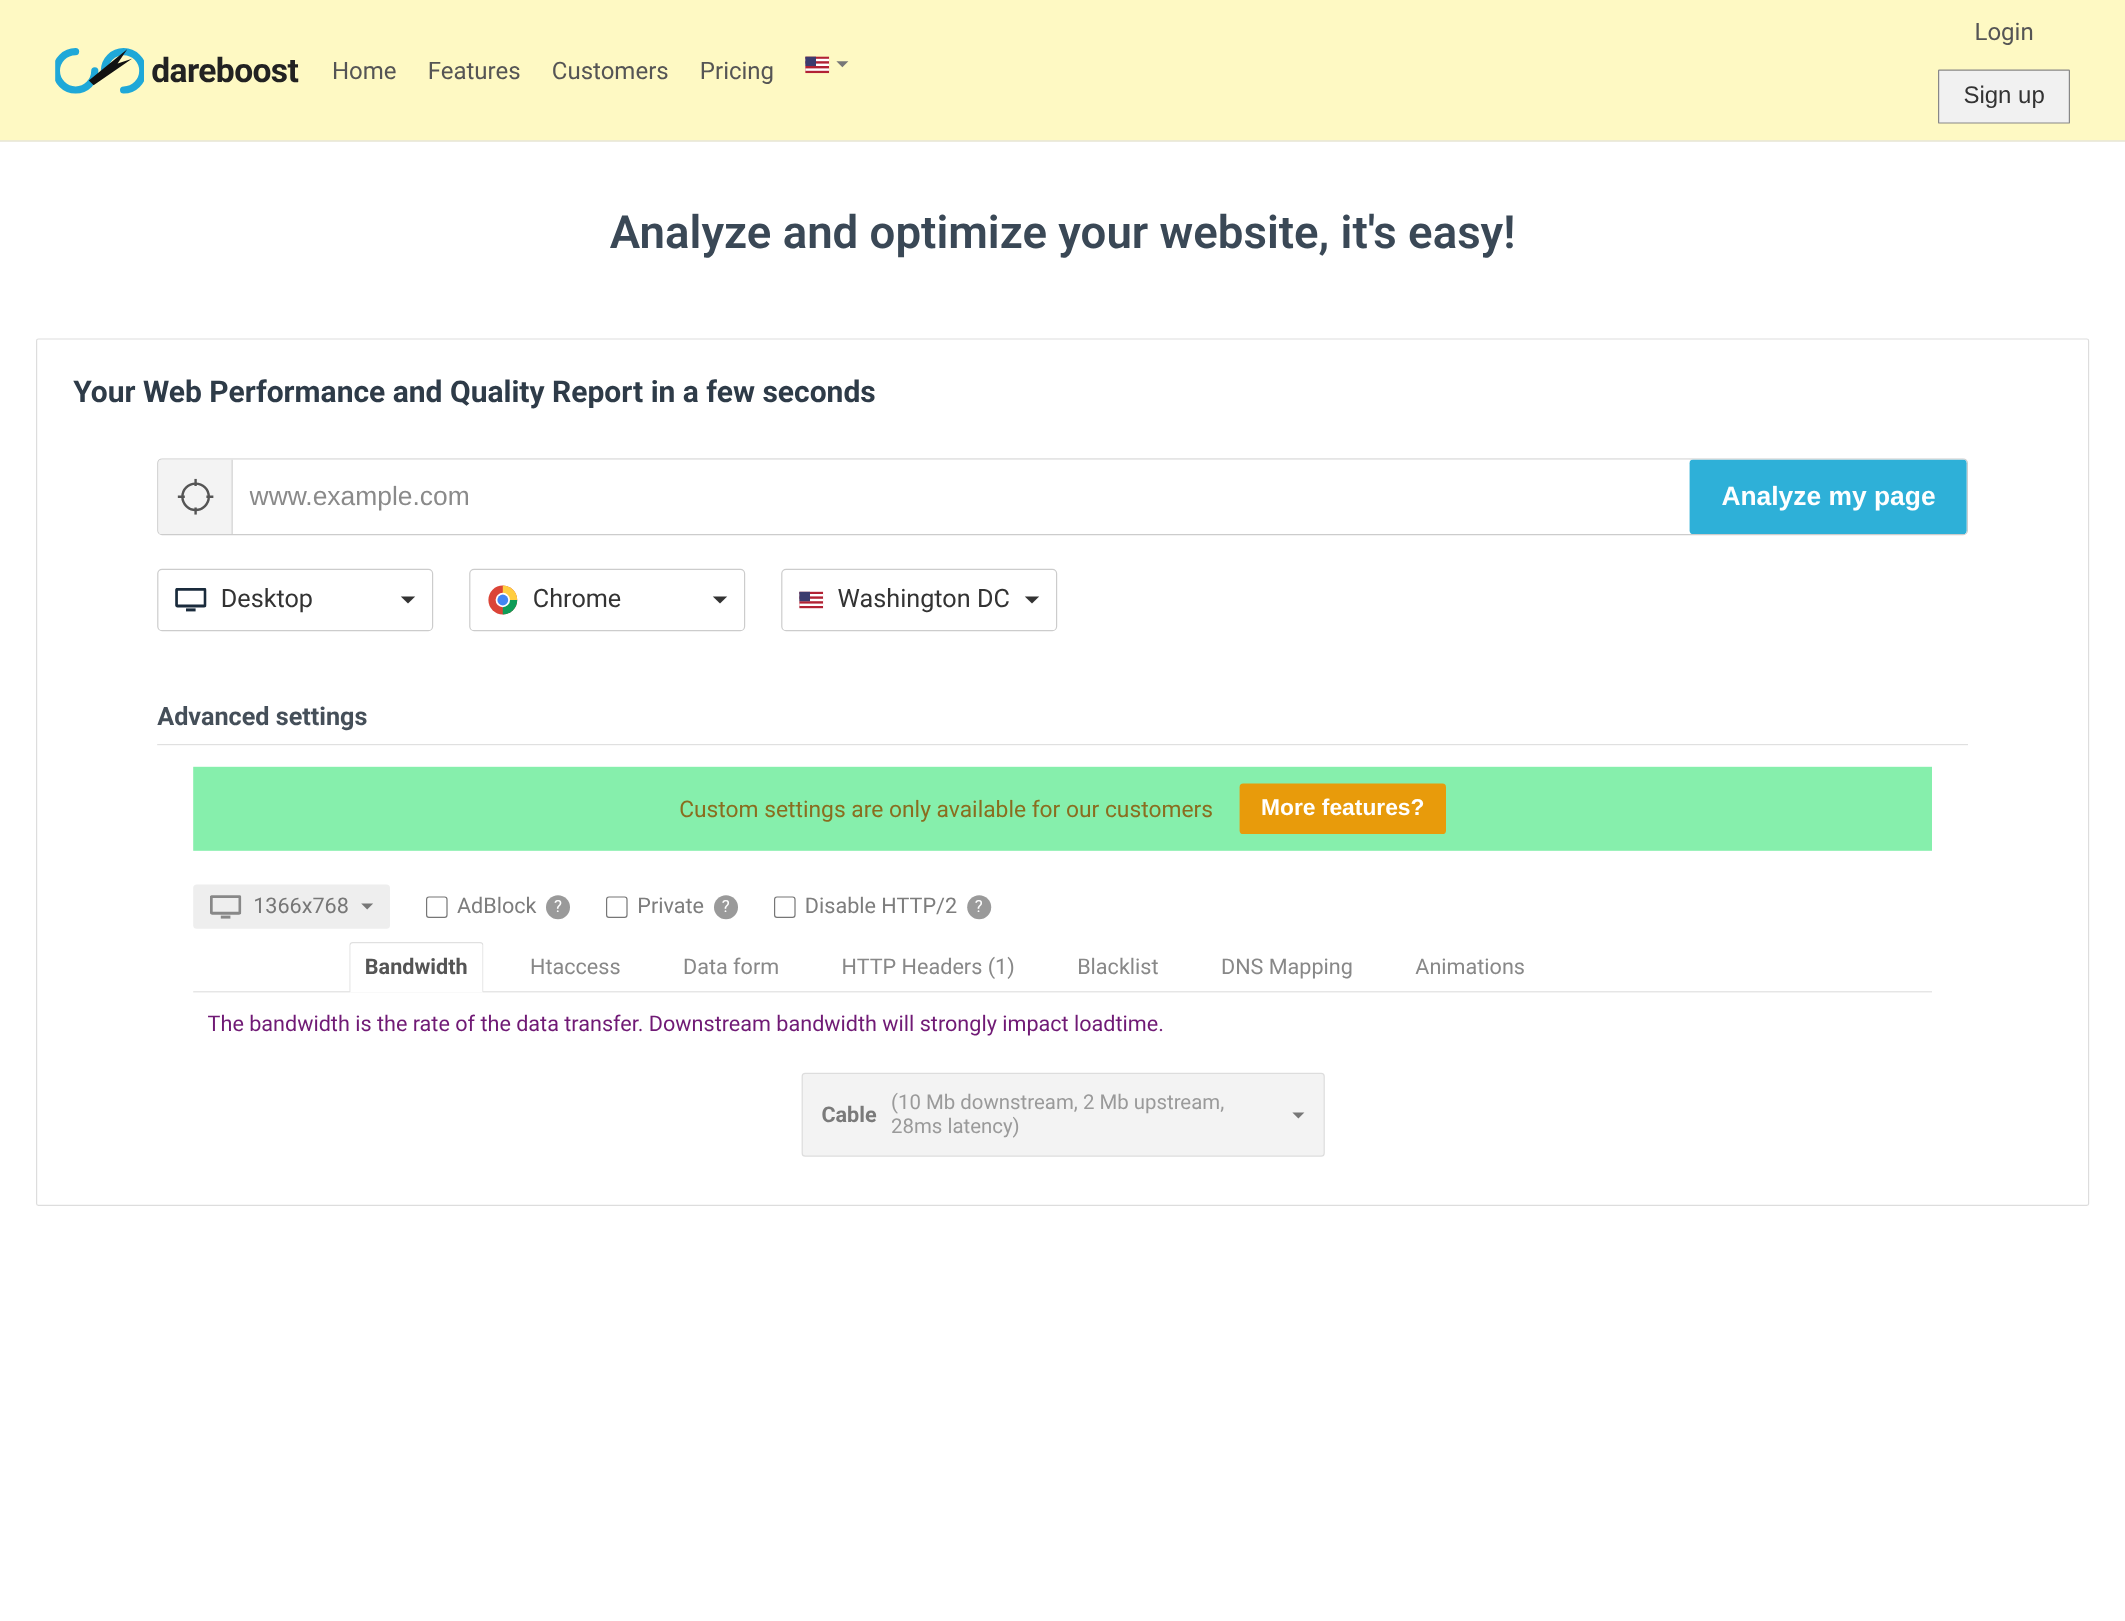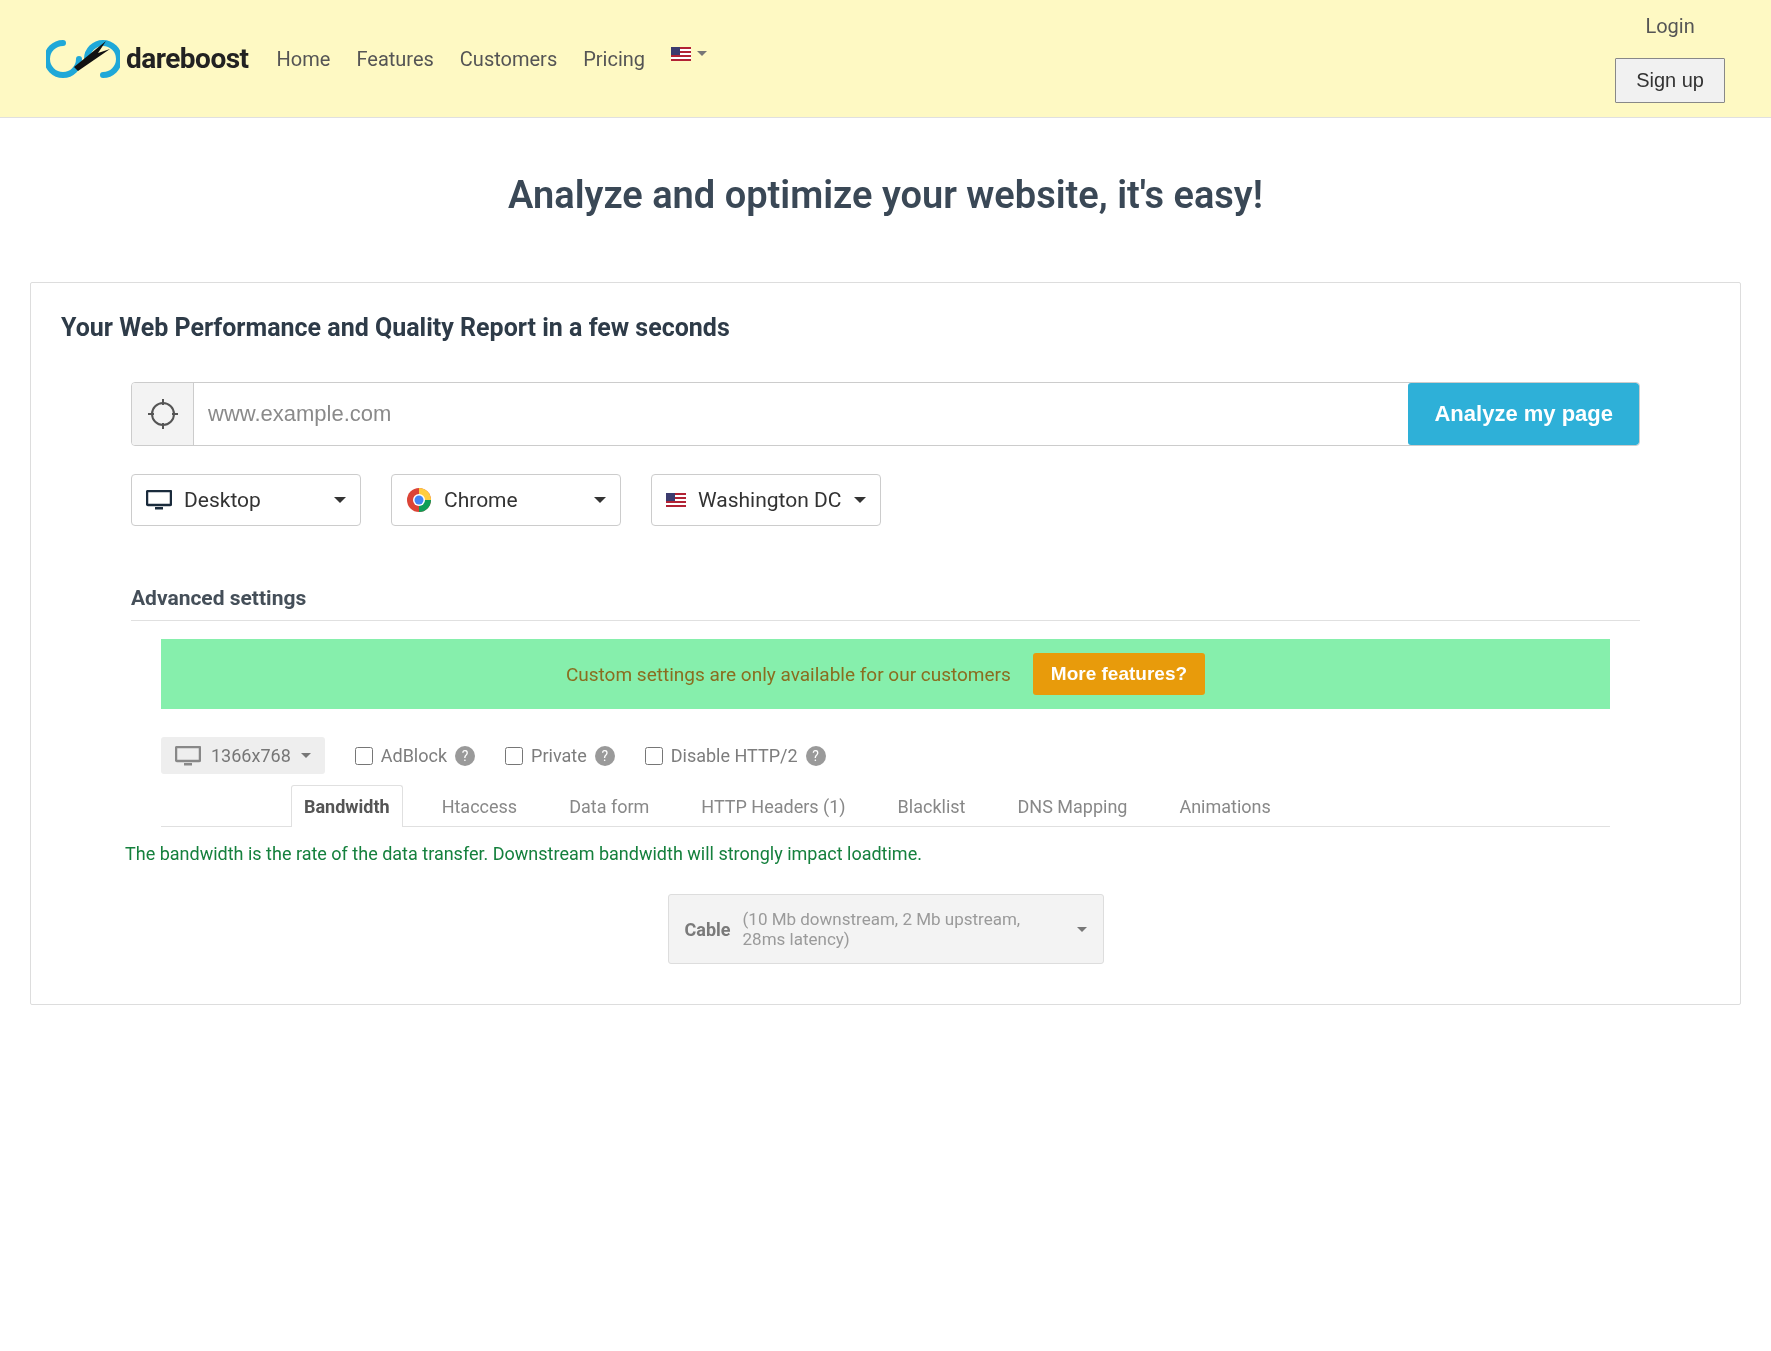--- a/index.html
+++ b/index.html
@@ -44,21 +44,21 @@
 .tools-row { display:flex; align-items:center; gap:30px; margin: 0 100px 10px; }
 .res-chip { background:#eee; border-radius:3px; padding:8px 14px; display:flex; align-items:center; gap:10px; color:#777; font-size:18px; cursor:pointer; }
 .cbx { display:flex; align-items:center; gap:8px; color:#7d7d7d; font-size:18px; }
 .cbx input { width:18px; height:18px; }
 .help-circle { width:20px; height:20px; border-radius:50%; background:#9a9a9a; color:#fff; font-size:14px; display:flex; align-items:center; justify-content:center; cursor:pointer; }
 
 .tabs { display:flex; gap:26px; border-bottom:1px solid #e0e0e0; margin: 0 100px; padding-left:130px; }
 .tab { padding:10px 12px; font-size:18px; color:#888; cursor:pointer; border:1px solid transparent; border-bottom:none; position:relative; top:1px; }
 .tab.active { color:#555; font-weight:700; border-color:#e0e0e0; background:#fff; border-radius:3px 3px 0 0; }
 
-.tab-desc { color:#15803d; font-size:18px; margin: 16px 64px 30px; }
+.tab-desc { color:#701a75; font-size:18px; margin: 16px 112px 30px; }
 
 .profile-select { margin: 0 auto; width:436px; background:#f3f3f3; border:1px solid #ddd; border-radius:3px; padding:14px 16px; display:flex; align-items:center; gap:12px; cursor:pointer; }
 .profile-name { font-weight:700; color:#7a7a7a; font-size:18px; }
 .profile-detail { color:#9a9a9a; font-size:17px; }
 
 
 .monitor-icon { width:26px; height:20px; display:inline-block; }
 .flag { width:20px; height:14px; display:inline-block; }
 </style>
 </head>

